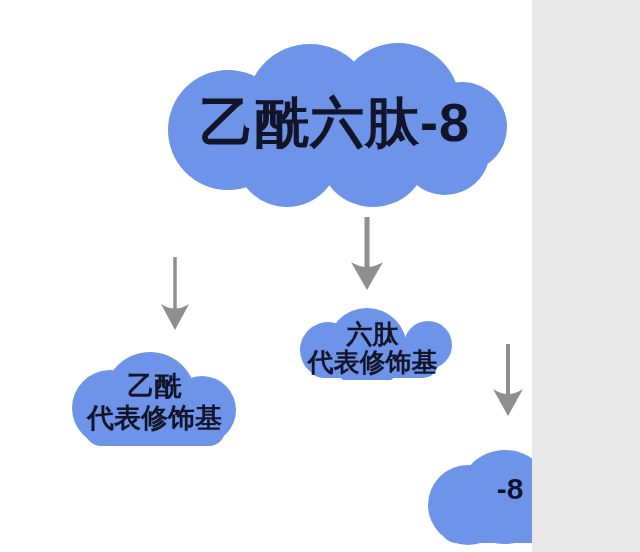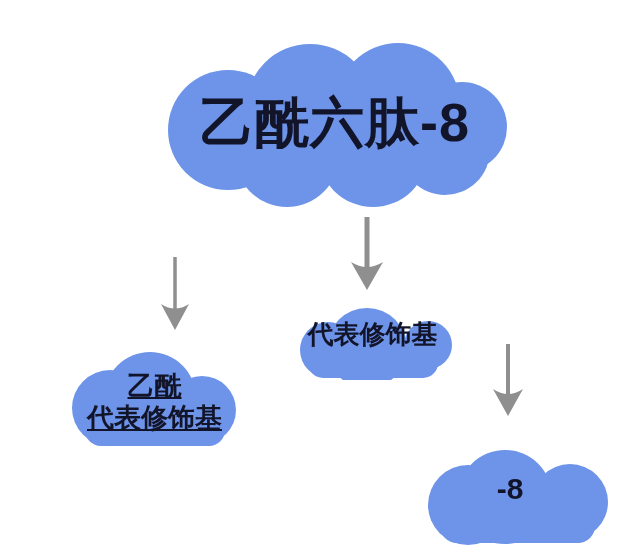--- a/index.html
+++ b/index.html
@@ -8,39 +8,39 @@
     --arrow:#8f8f8f;
     --background:#ffffff;
   }
   html,body{margin:0;padding:0;}
   body{
     background:#e9e9e9;
     font-family:"Liberation Sans","DejaVu Sans",sans-serif;
   }
   .canvas{
     position:relative;
-    width:640px;height:552px;
+    width:532px;height:552px;
     background:var(--background);
     overflow:hidden;
   }
   .layer{position:absolute;left:0;top:0;}
   svg{display:block;}
   .cloud-label{
     position:absolute;
     color:var(--text);
     text-align:center;
     font-weight:600;
     white-space:nowrap;
   }
   .root-label{
     left:165px;top:90px;width:340px;height:64px;
     font-size:54px;line-height:64px;font-weight:700;
     letter-spacing:1px;
   }
-  .acetyl-label{left:57px;top:370px;width:195px;font-size:27px;line-height:32px;text-decoration:underline;}
+  .acetyl-label{left:57px;top:370px;width:195px;font-size:27px;line-height:32px;}
   .hexa-label{left:290px;top:320px;width:165px;font-size:26px;line-height:28px;}
   .inci-label{left:420px;top:474px;width:180px;font-size:26px;line-height:30px;}
   .inci-label .l1{font-size:30px;}
 </style>
 </head>
 <body>
 
 <div class="canvas">
 
   <svg class="layer" style="left:160px;top:38px;" width="350" height="172" viewBox="0 0 350 172">
@@ -101,20 +101,21 @@
   <div class="cloud-label root-label">
     <span>乙酰六肽-8</span>
   </div>
 
   <div class="cloud-label acetyl-label">
     <div class="l1">乙酰</div>
     <div class="l2">代表修饰基</div>
   </div>
 
   <div class="cloud-label hexa-label">
+    <div class="l1">六肽</div>
     <div class="l2">代表修饰基</div>
   </div>
 
   <div class="cloud-label inci-label">
     <div class="l1">-8</div>
   </div>
 
 </div>
 
 </body></html>

